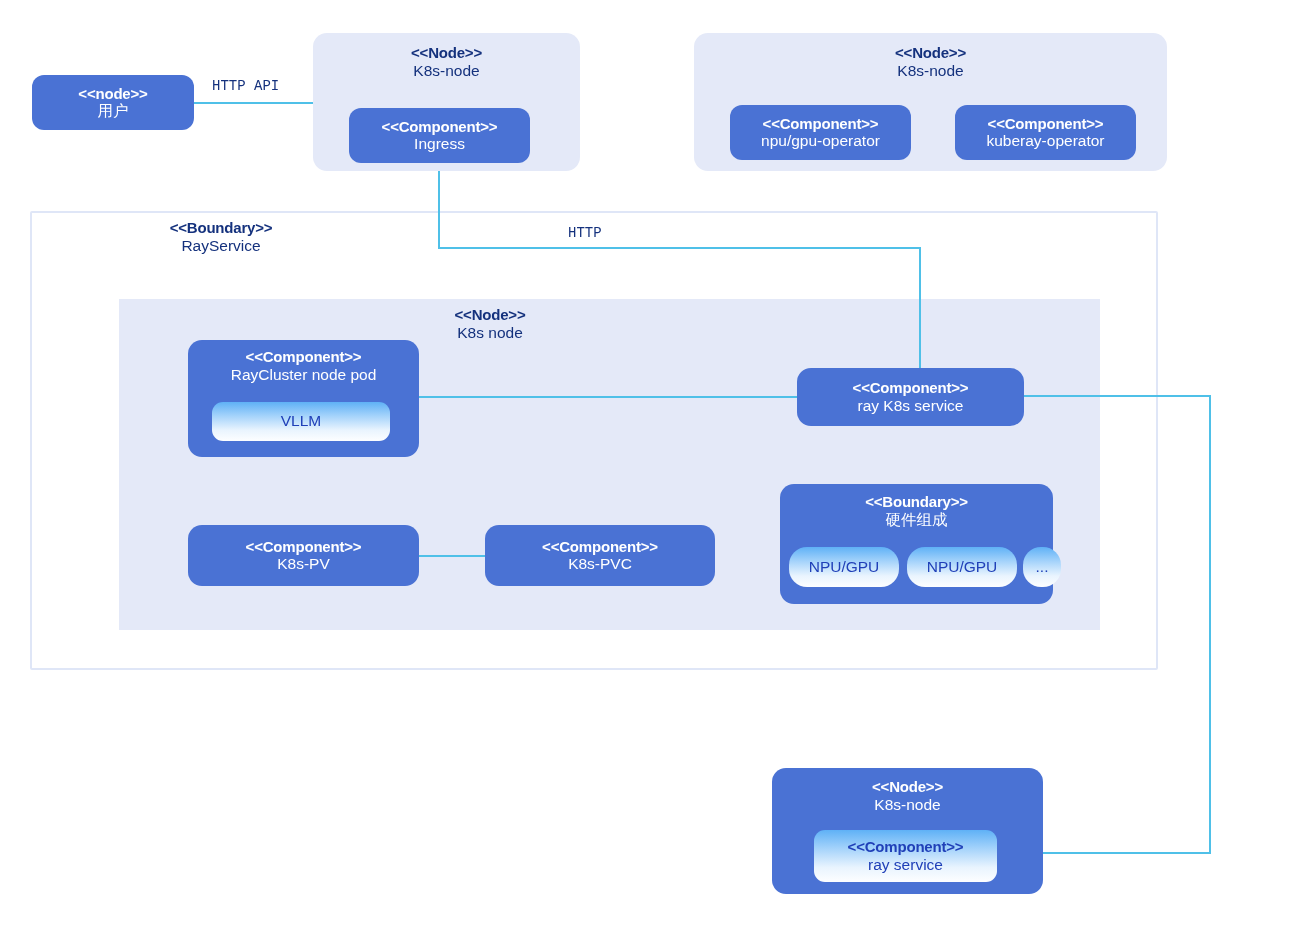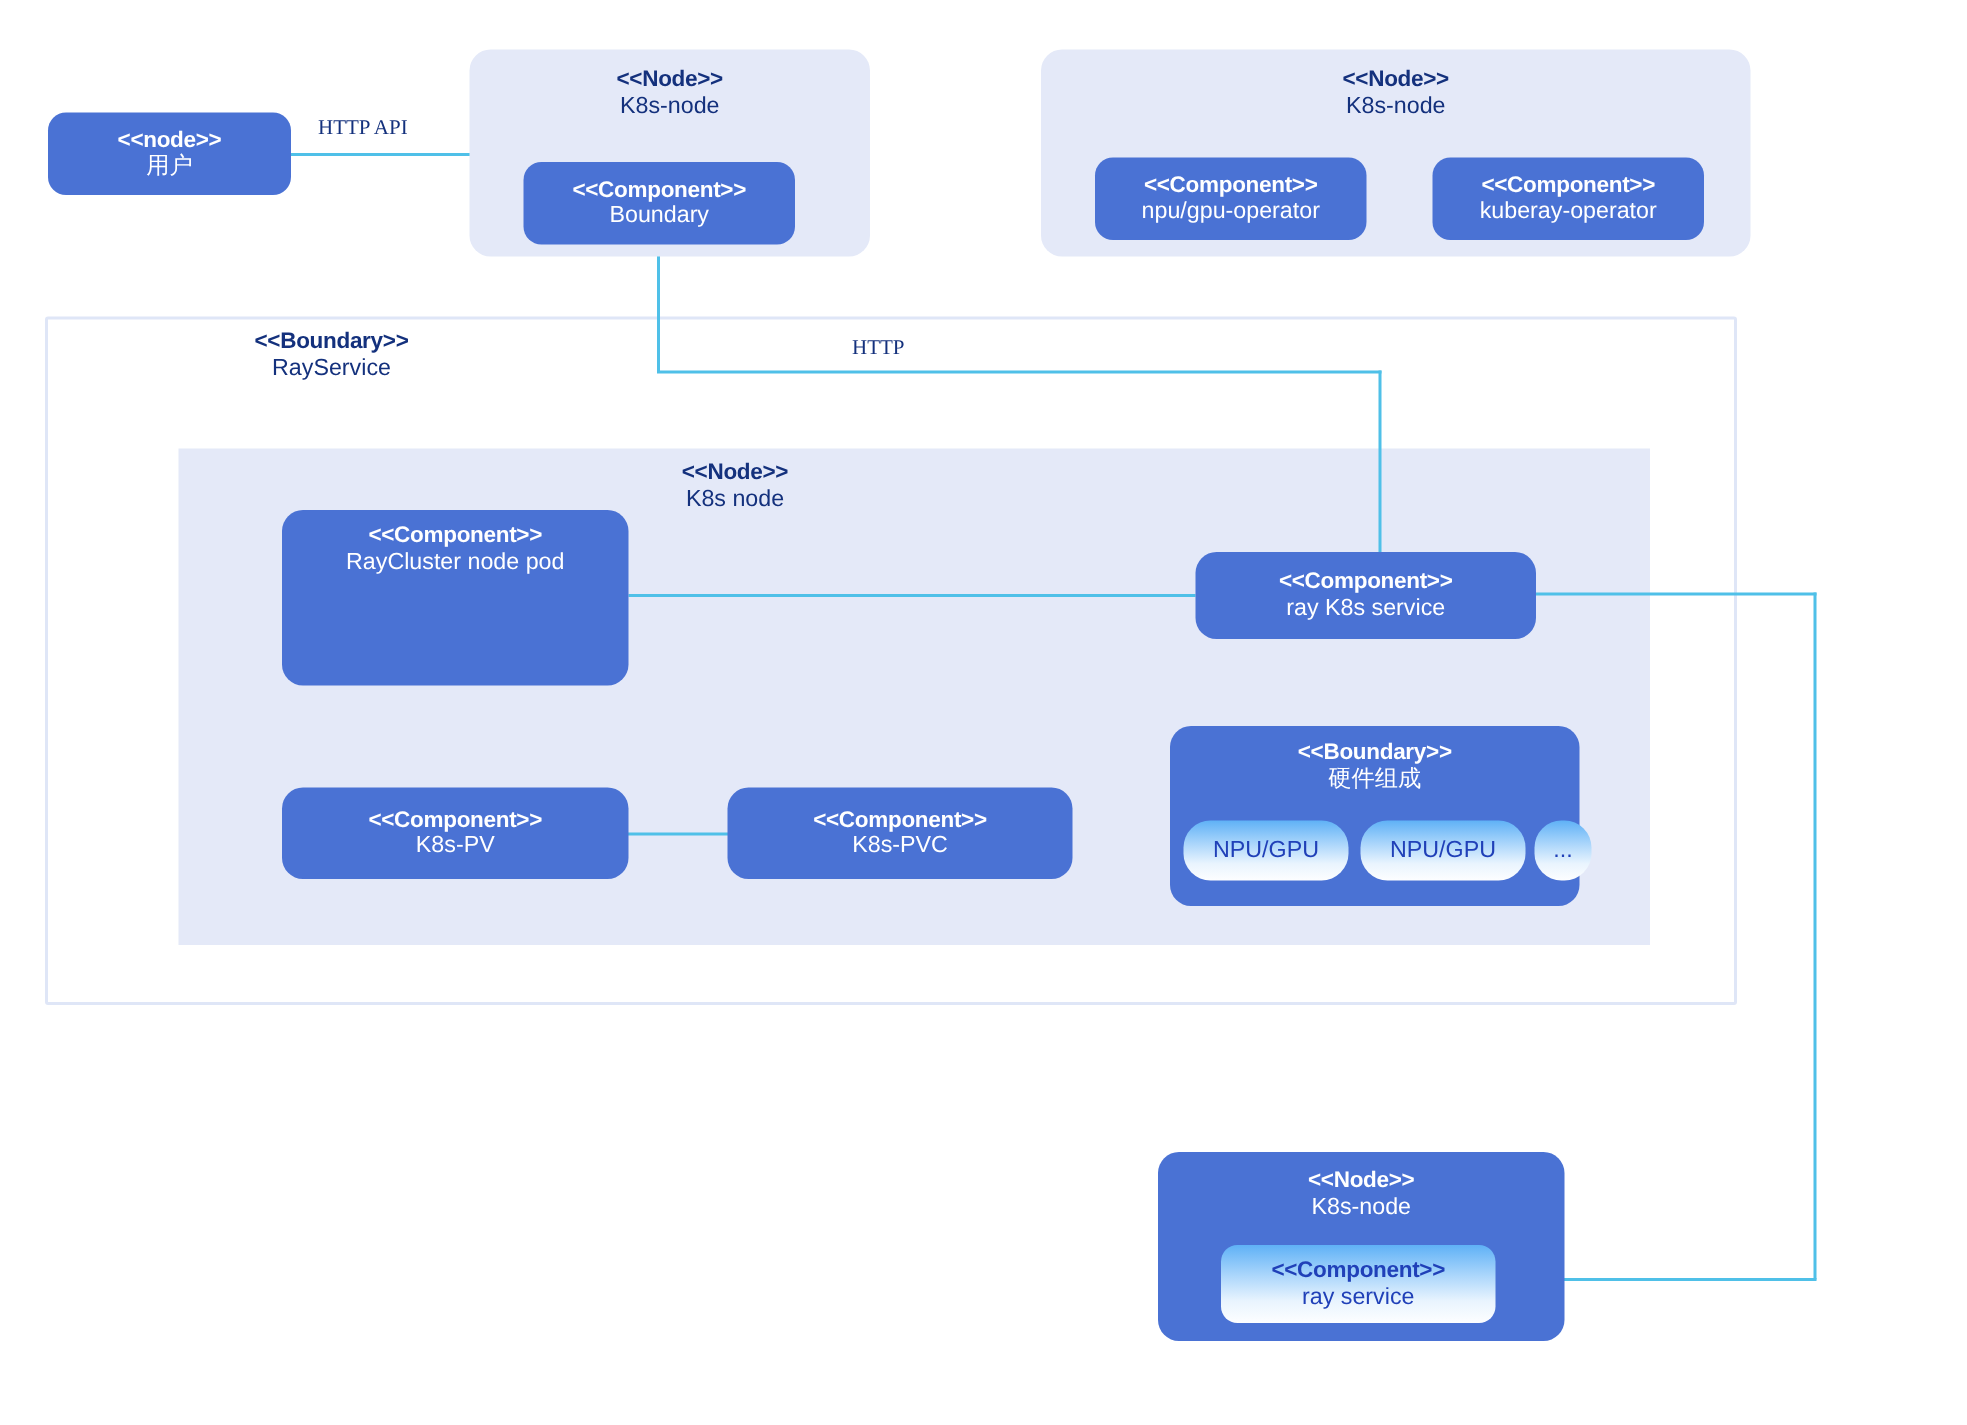--- a/index.html
+++ b/index.html
@@ -94,21 +94,21 @@
   }
 
   
   .edge {
     background: #4fc0e8;
   }
   .edge.h { height: 2px; }
   .edge.v { width: 2px; }
 
   .edge-label {
-    font-family: Liberation Serif, serif;
+    font-family: Liberation Mono, monospace;
     font-size: 14px;
     color: #14317d;
     white-space: nowrap;
   }
 </style>
 </head>
 <body>
 
 <div id="canvas">
 
@@ -147,21 +147,21 @@
     <div class="name">用户</div>
   </div>
 
   <div class="abs node-box" style="left:313px; top:33px; width:267px; height:138px;">
     <div class="abs dark-label" style="left:0px; top:11px; width:267px;">
       <div class="stereo">&lt;&lt;Node&gt;&gt;</div>
       <div class="name">K8s-node</div>
     </div>
     <div class="abs comp-box" style="left:36px; top:75px; width:181px; height:55px;">
       <div class="stereo">&lt;&lt;Component&gt;&gt;</div>
-      <div class="name">Boundary</div>
+      <div class="name">Ingress</div>
     </div>
   </div>
 
   <div class="abs node-box" style="left:694px; top:33px; width:473px; height:138px;">
     <div class="abs dark-label" style="left:0px; top:11px; width:473px;">
       <div class="stereo">&lt;&lt;Node&gt;&gt;</div>
       <div class="name">K8s-node</div>
     </div>
     <div class="abs comp-box" style="left:36px; top:72px; width:181px; height:55px;">
       <div class="stereo">&lt;&lt;Component&gt;&gt;</div>
@@ -169,20 +169,23 @@
     </div>
     <div class="abs comp-box" style="left:261px; top:72px; width:181px; height:55px;">
       <div class="stereo">&lt;&lt;Component&gt;&gt;</div>
       <div class="name">kuberay-operator</div>
     </div>
   </div>
 
   <div class="abs comp-box radius-lg" style="left:188px; top:340px; width:231px; height:117px; justify-content:flex-start; padding-top:8px;">
     <div class="stereo">&lt;&lt;Component&gt;&gt;</div>
     <div class="name">RayCluster node pod</div>
+    <div class="abs chip soft" style="left:24px; top:62px; width:178px; height:39px;">
+      <span class="name">VLLM</span>
+    </div>
   </div>
 
   <div class="abs comp-box radius-lg" style="left:797px; top:368px; width:227px; height:58px;">
     <div class="stereo">&lt;&lt;Component&gt;&gt;</div>
     <div class="name">ray K8s service</div>
   </div>
 
   <div class="abs comp-box radius-lg" style="left:188px; top:525px; width:231px; height:61px;">
     <div class="stereo">&lt;&lt;Component&gt;&gt;</div>
     <div class="name">K8s-PV</div>

